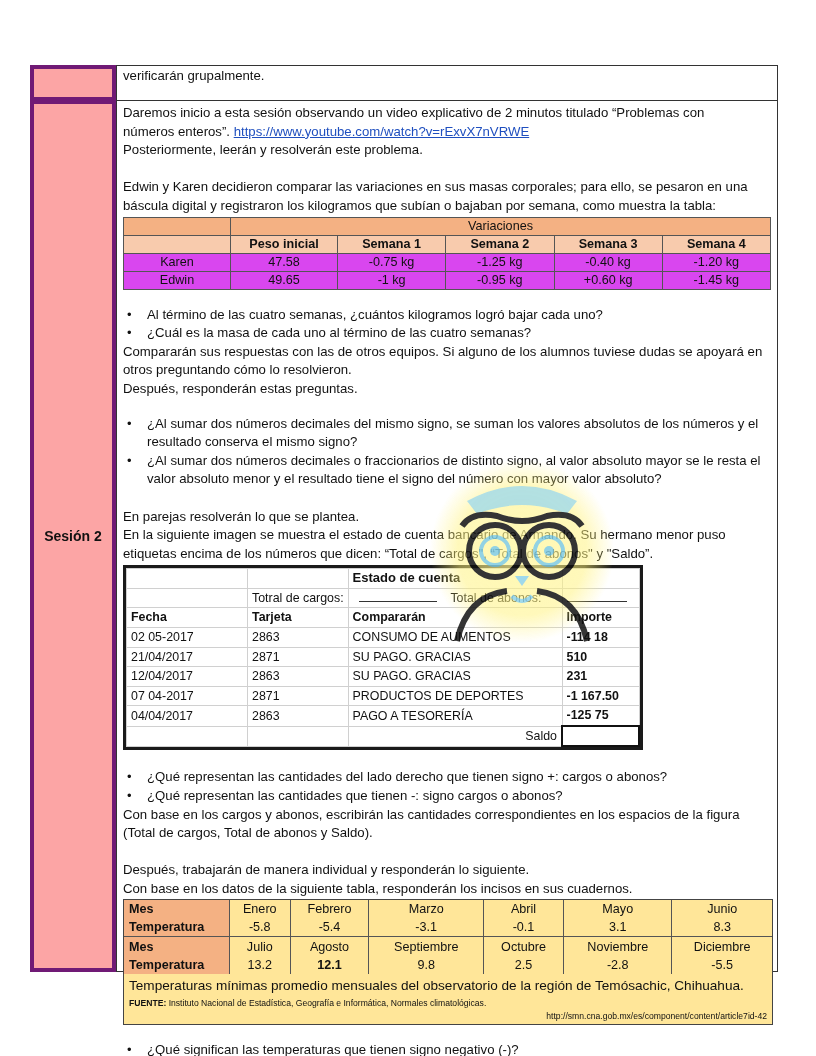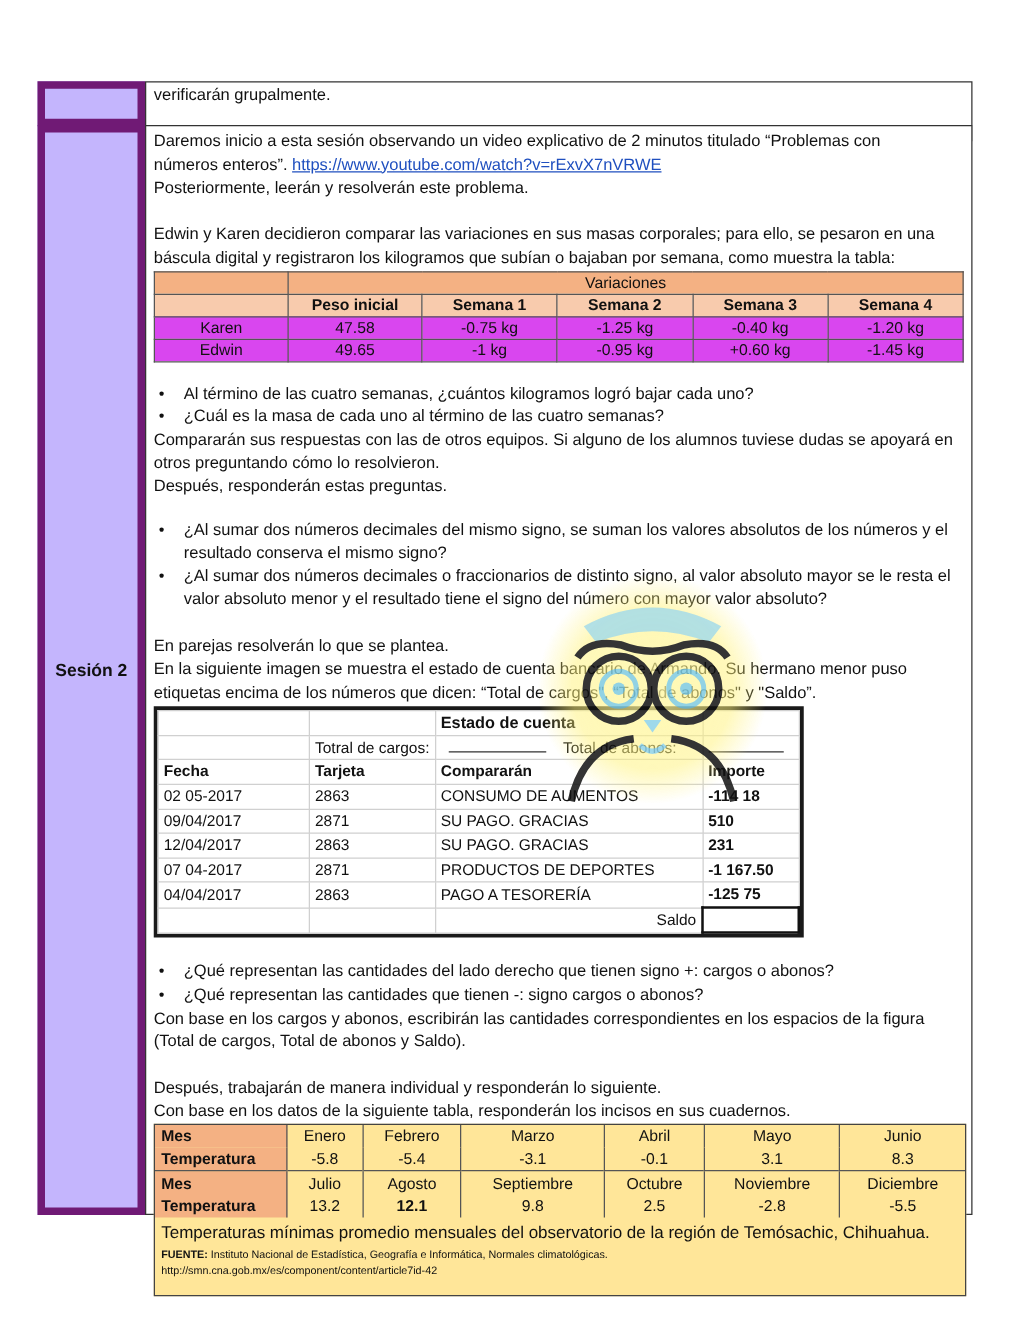--- a/index.html
+++ b/index.html
@@ -1,19 +1,19 @@
 <!DOCTYPE html>
 <html><head>
 <meta charset="utf-8">
 <style>
   html, body { margin:0; padding:0; background:#ffffff; }
   body { width:816px; height:1056px; position:relative; overflow:hidden;
          font-family:"Liberation Sans", sans-serif; color:#111; }
   .page { position:absolute; left:30px; top:65px; width:748px; height:907px; }
-  .left-col { position:absolute; left:0; width:86px; background:#c4b5fd; border:6px solid #701a75; box-sizing:border-box; }
+  .left-col { position:absolute; left:0; width:86px; background:#fca5a5; border:4px solid #701a75; box-sizing:border-box; }
   .right-col { position:absolute; left:86px; width:662px; background:#fff; border:1px solid #333; box-sizing:border-box; }
   .row1-left { top:0; height:36px; }
   .row1-right { top:0; height:48px; }
   .row2-left { top:35px; height:872px; display:flex; align-items:center; justify-content:center; }
   .row2-right { top:35px; height:872px; }
   .session-label { font-weight:bold; font-size:14px; }
   .r1 { position:absolute; left:6px; top:2px; font-size:13.2px; }
   .content { position:absolute; left:6px; top:3px; width:650px; font-size:13.2px; line-height:18.6px; }
   .content p { margin:0; }
   .link { color:#1f4fbf; text-decoration:underline; }
@@ -143,21 +143,21 @@
             <td class="b">Compararán</td>
             <td class="b">Importe</td>
           </tr>
           <tr>
             <td>02 05-2017</td>
             <td>2863</td>
             <td>CONSUMO DE AUMENTOS</td>
             <td class="b">-114 18</td>
           </tr>
           <tr>
-            <td>09/04/2017</td>
+            <td>21/04/2017</td>
             <td>2871</td>
             <td>SU PAGO. GRACIAS</td>
             <td class="b">510</td>
           </tr>
           <tr>
             <td>12/04/2017</td>
             <td>2863</td>
             <td>SU PAGO. GRACIAS</td>
             <td class="b">231</td>
           </tr>
@@ -228,21 +228,21 @@
             <td style="font-weight:bold;">12.1</td>
             <td>9.8</td>
             <td>2.5</td>
             <td>-2.8</td>
             <td>-5.5</td>
           </tr>
         </tbody>
           </table>
         <div class="temp-caption">Temperaturas mínimas promedio mensuales del observatorio de la región de Temósachic, Chihuahua.</div>
         <div class="temp-src"><span class="b">FUENTE:</span><span> Instituto Nacional de Estadística, Geografía e Informática, Normales climatológicas.</span></div>
-        <div class="temp-src" style="padding-bottom:14px;">http://smn.cna.gob.mx/es/component/content/article7id-42</div>
+        <div class="temp-src" style="padding-bottom:2px;text-align:right;">http://smn.cna.gob.mx/es/component/content/article7id-42</div>
       </div>
 
       <ul class="bul">
         <li>¿Qué significan las temperaturas que tienen signo negativo (-)?</li>
       </ul>
     </div>
 
     <svg class="watermark" viewBox="0 0 190 190">
       <defs>
         <radialGradient id="glow" cx="50%" cy="50%" r="50%">

